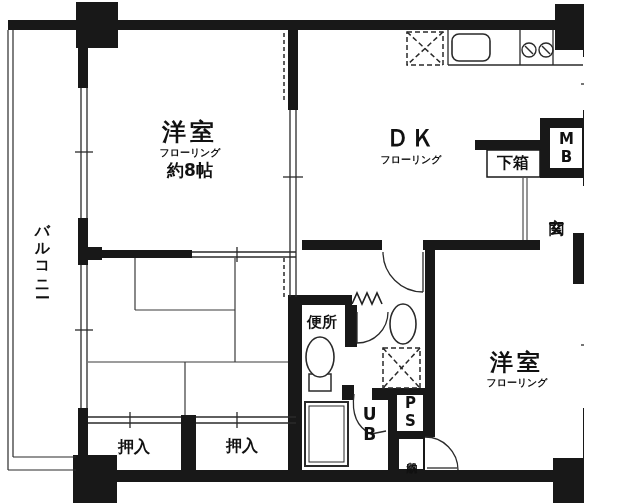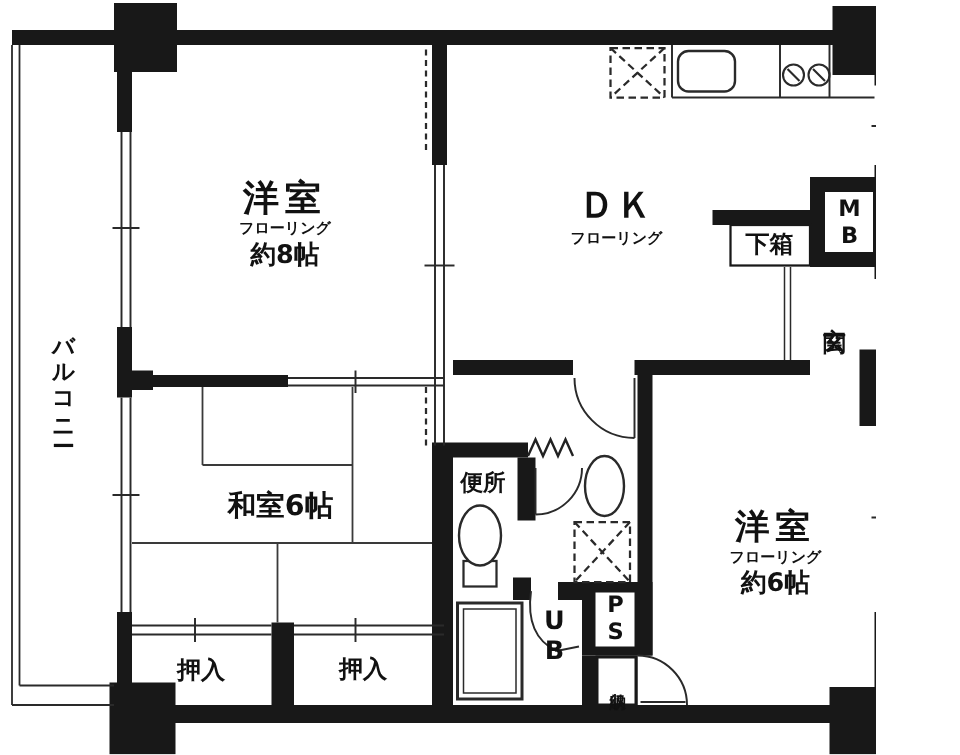--- a/index.html
+++ b/index.html
@@ -199,24 +199,22 @@
 </div>
 
 <div class="lbl" style="left:411px;top:146px;font-family:Liberation Mono, monospace;">
   <div class="room-name" style="letter-spacing:1px;">ＤＫ</div>
   <div class="room-sub">フローリング</div>
 </div>
 
 <div class="lbl" style="left:517px;top:369px;">
   <div class="room-name" style="font-size:23px;">洋室</div>
   <div class="room-sub">フローリング</div>
-  <div class="room-size">約6帖</div>
-</div>
-
-<div class="lbl washitsu" style="left:187px;top:338px;">和室6帖</div>
+</div>
+
 
 <div class="lbl oshiire" style="left:134px;top:447px;">押入</div>
 <div class="lbl oshiire" style="left:242px;top:446px;">押入</div>
 
 <div class="lbl benjo" style="left:322px;top:322px;">便所</div>
 
 <div class="lbl v" style="left:369px;top:424px;font-size:17px;">UB</div>
 
 <div class="lbl v" style="left:410px;top:412px;font-size:15px;">PS</div>
 

